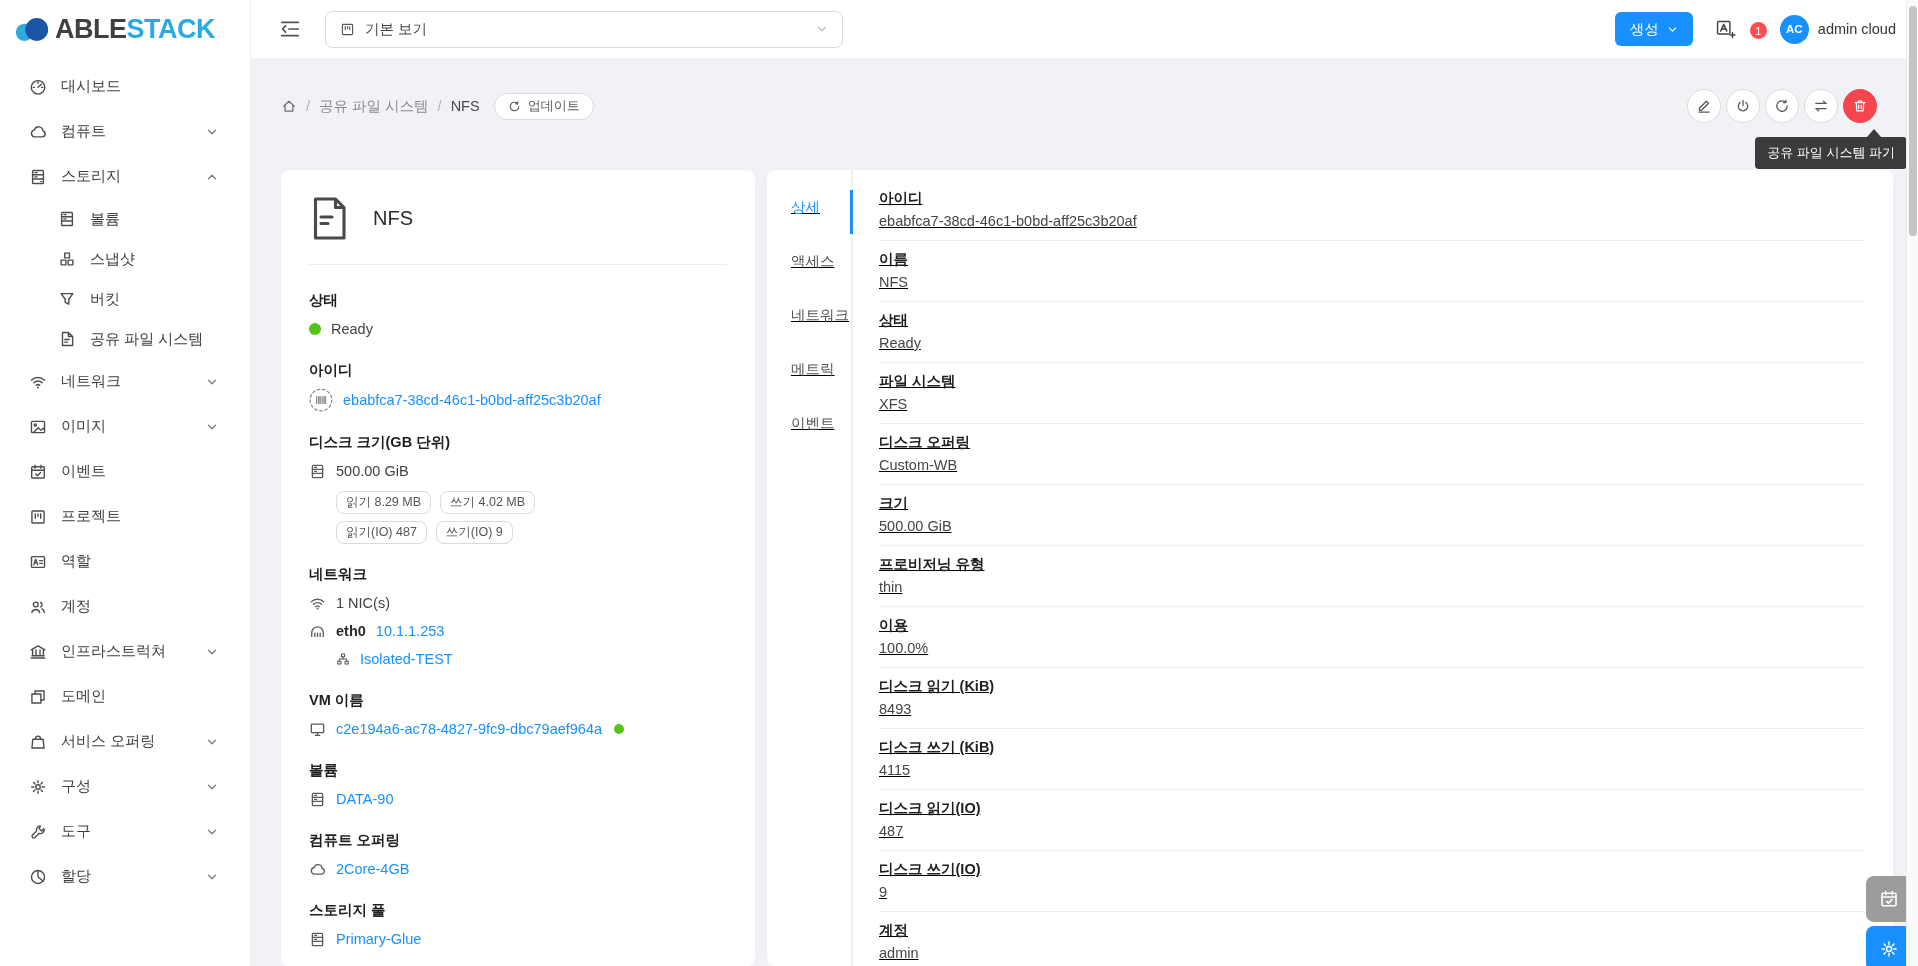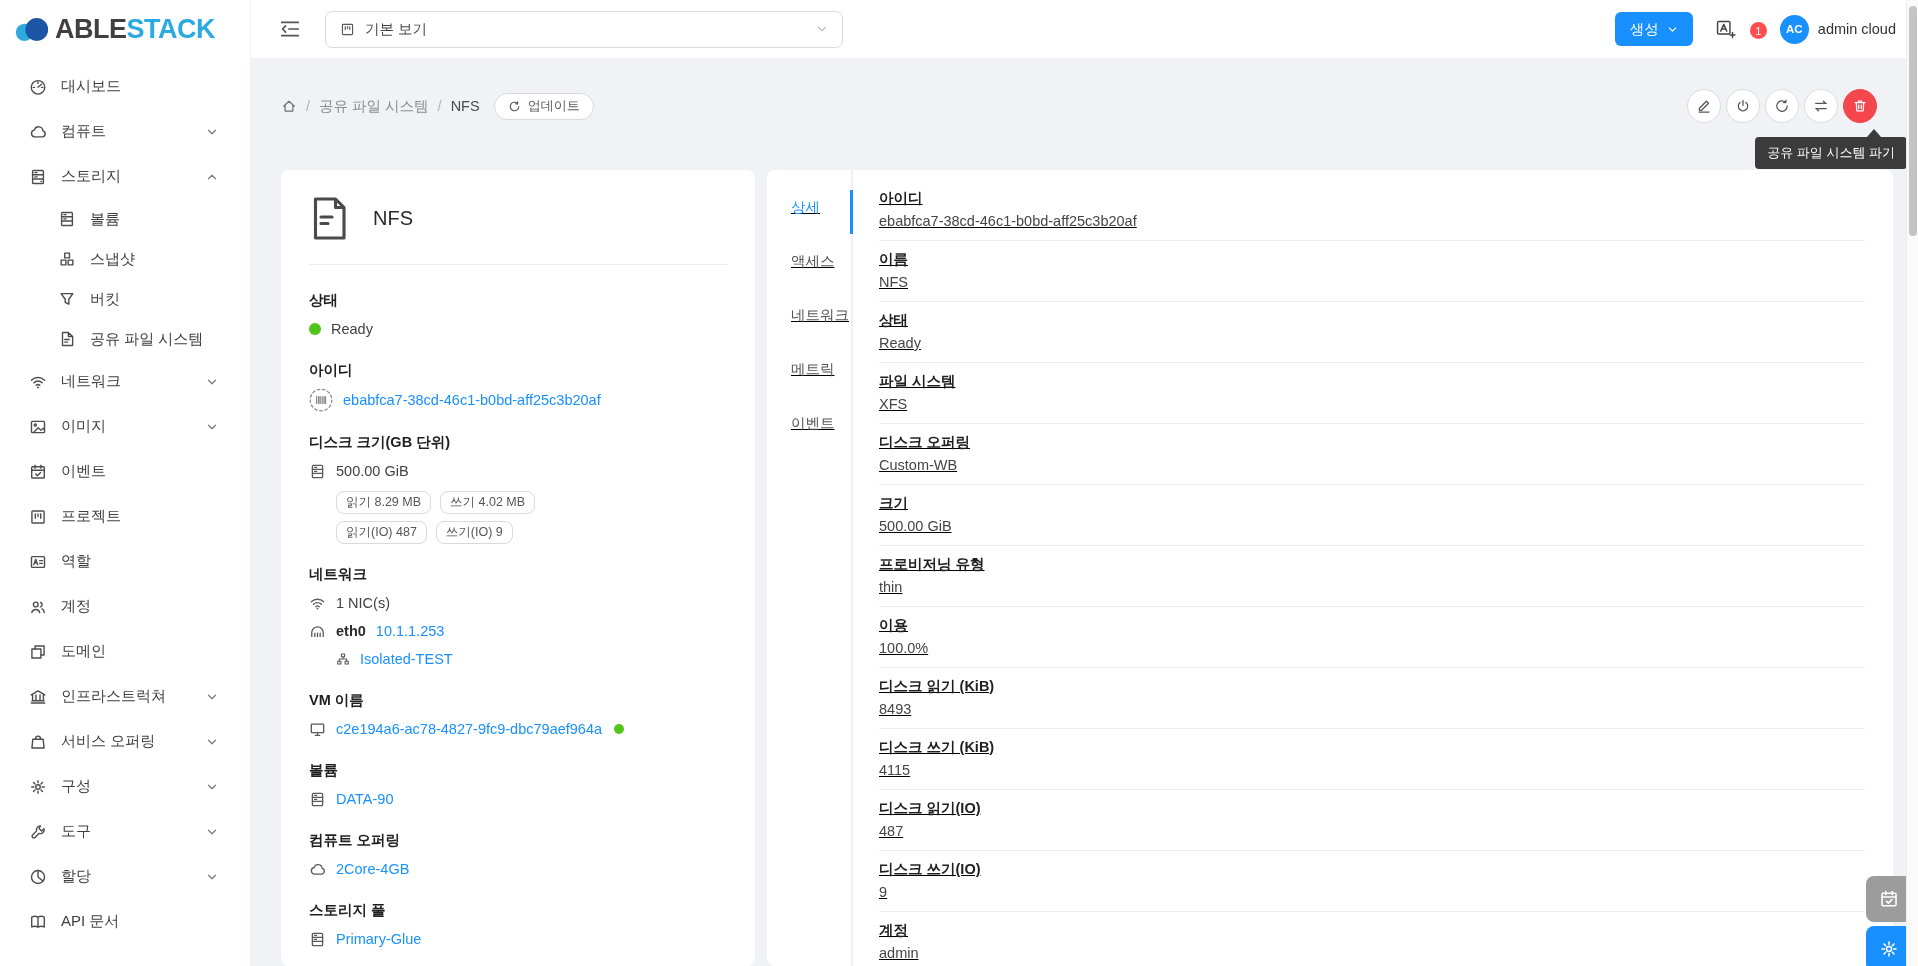--- a/index.html
+++ b/index.html
@@ -260,42 +260,42 @@
             <svg viewBox="0 0 16 16" class="stroke-ic">
               <circle cx="6" cy="5.8" r="2.1"></circle>
               <path d="M2.5 13 a3.6 3.6 0 0 1 7 0 M10.3 4 a2.1 2.1 0 0 1 0 3.9 M11.6 9.6 a3.7 3.7 0 0 1 1.9 3.4"></path>
             </svg>
           </span>
         <span class="nlabel">계정</span>
       </div>
       <div class="nav-item">
         <span class="nicon">
             <svg viewBox="0 0 16 16" class="stroke-ic">
+              <path d="M2 6.2 L8 2.6 L14 6.2 M3.2 6.2 V11.4 M6.2 6.2 V11.4 M9.8 6.2 V11.4 M12.8 6.2 V11.4 M2.6 11.4 h10.8 M2 13.4 h12"></path>
+            </svg>
+          </span>
+        <span class="nlabel">인프라스트럭쳐</span>
+        <span class="chev">
+            <svg viewBox="0 0 12 12" class="stroke-ic">
+              <path d="M2.5 4.2 L6 7.8 L9.5 4.2"></path>
+            </svg>
+          </span>
+      </div>
+      <div class="nav-item">
+        <span class="nicon">
+            <svg viewBox="0 0 16 16" class="stroke-ic">
               <rect x="2.6" y="5.4" width="8" height="8"></rect>
               <path d="M5.4 5.4 V2.6 h8 v8 h-2.8"></path>
             </svg>
           </span>
         <span class="nlabel">도메인</span>
       </div>
       <div class="nav-item">
         <span class="nicon">
             <svg viewBox="0 0 16 16" class="stroke-ic">
-              <path d="M2 6.2 L8 2.6 L14 6.2 M3.2 6.2 V11.4 M6.2 6.2 V11.4 M9.8 6.2 V11.4 M12.8 6.2 V11.4 M2.6 11.4 h10.8 M2 13.4 h12"></path>
-            </svg>
-          </span>
-        <span class="nlabel">인프라스트럭쳐</span>
-        <span class="chev">
-            <svg viewBox="0 0 12 12" class="stroke-ic">
-              <path d="M2.5 4.2 L6 7.8 L9.5 4.2"></path>
-            </svg>
-          </span>
-      </div>
-      <div class="nav-item">
-        <span class="nicon">
-            <svg viewBox="0 0 16 16" class="stroke-ic">
               <path d="M3.4 5.6 h9.2 l.8 7.8 H2.6 z M5.8 5.6 V5 a2.2 2.2 0 0 1 4.4 0 v.6"></path>
             </svg>
           </span>
         <span class="nlabel">서비스 오퍼링</span>
         <span class="chev">
             <svg viewBox="0 0 12 12" class="stroke-ic">
               <path d="M2.5 4.2 L6 7.8 L9.5 4.2"></path>
             </svg>
           </span>
       </div>
@@ -332,28 +332,20 @@
               <circle cx="8" cy="8" r="5.8"></circle>
               <path d="M8 8 V2.2 M8 8 L12.4 11.6"></path>
             </svg>
           </span>
         <span class="nlabel">할당</span>
         <span class="chev">
             <svg viewBox="0 0 12 12" class="stroke-ic">
               <path d="M2.5 4.2 L6 7.8 L9.5 4.2"></path>
             </svg>
           </span>
-      </div>
-      <div class="nav-item">
-        <span class="nicon">
-            <svg viewBox="0 0 16 16" class="stroke-ic">
-              <path d="M2.4 3.6 C4.3 2.7 6.3 2.7 8 3.8 C9.7 2.7 11.7 2.7 13.6 3.6 V12.4 C11.7 11.5 9.7 11.5 8 12.6 C6.3 11.5 4.3 11.5 2.4 12.4 z M8 3.8 V12.6"></path>
-            </svg>
-          </span>
-        <span class="nlabel">API 문서</span>
       </div>
     </nav>
   </aside>
 
   <div class="main">
 
     <header class="topbar">
       <span class="fold-btn">
           <svg viewBox="0 0 16 16" class="stroke-ic" stroke-width="1.4">
             <path d="M2 3.2 h12 M7.2 8 h6.8 M2 12.8 h12 M4.8 5.8 L2.6 8 l2.2 2.2"></path>

